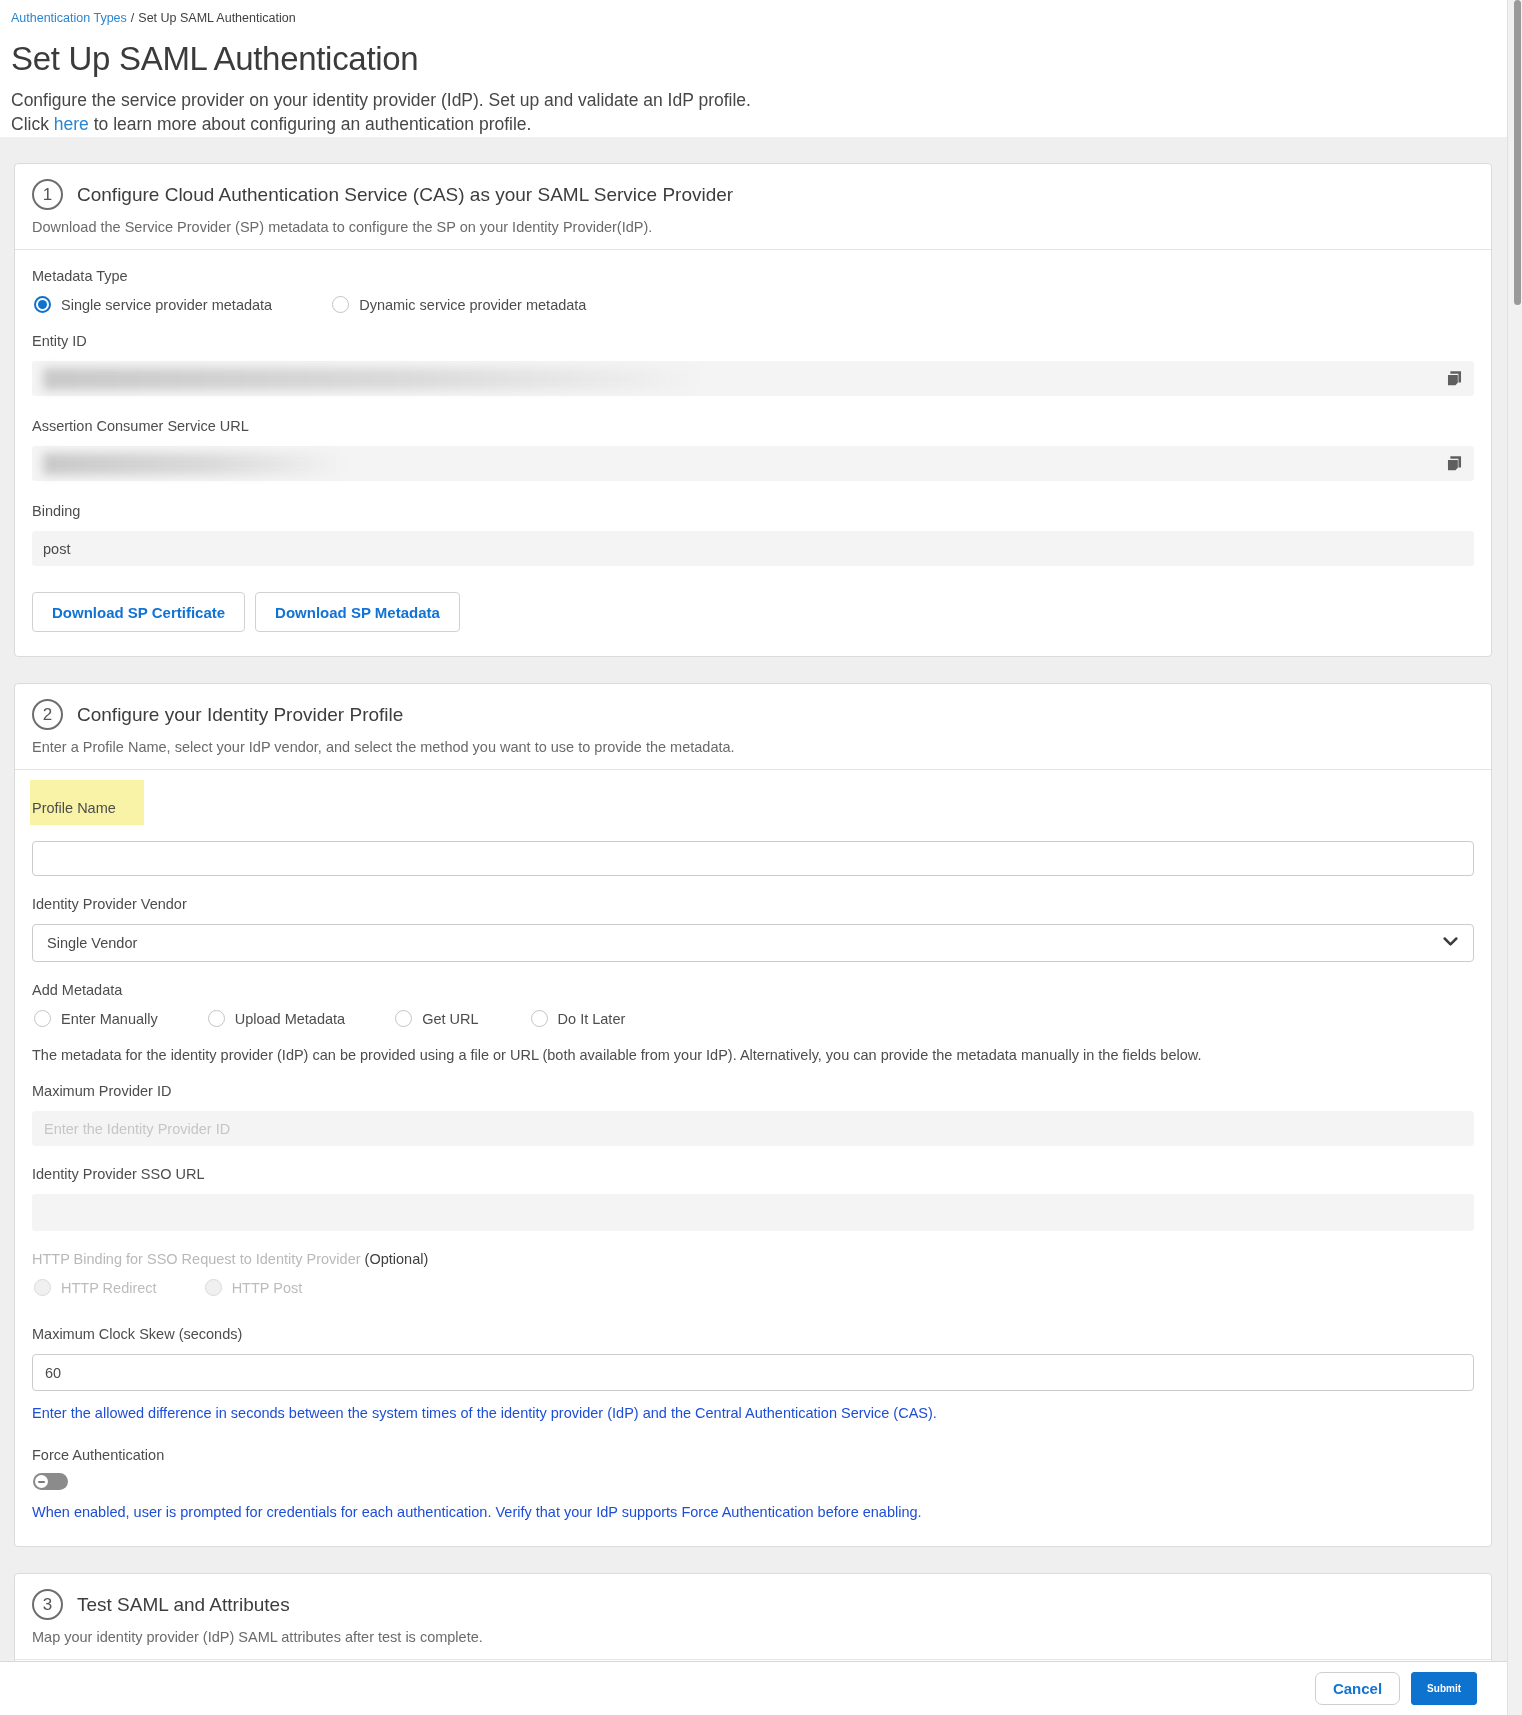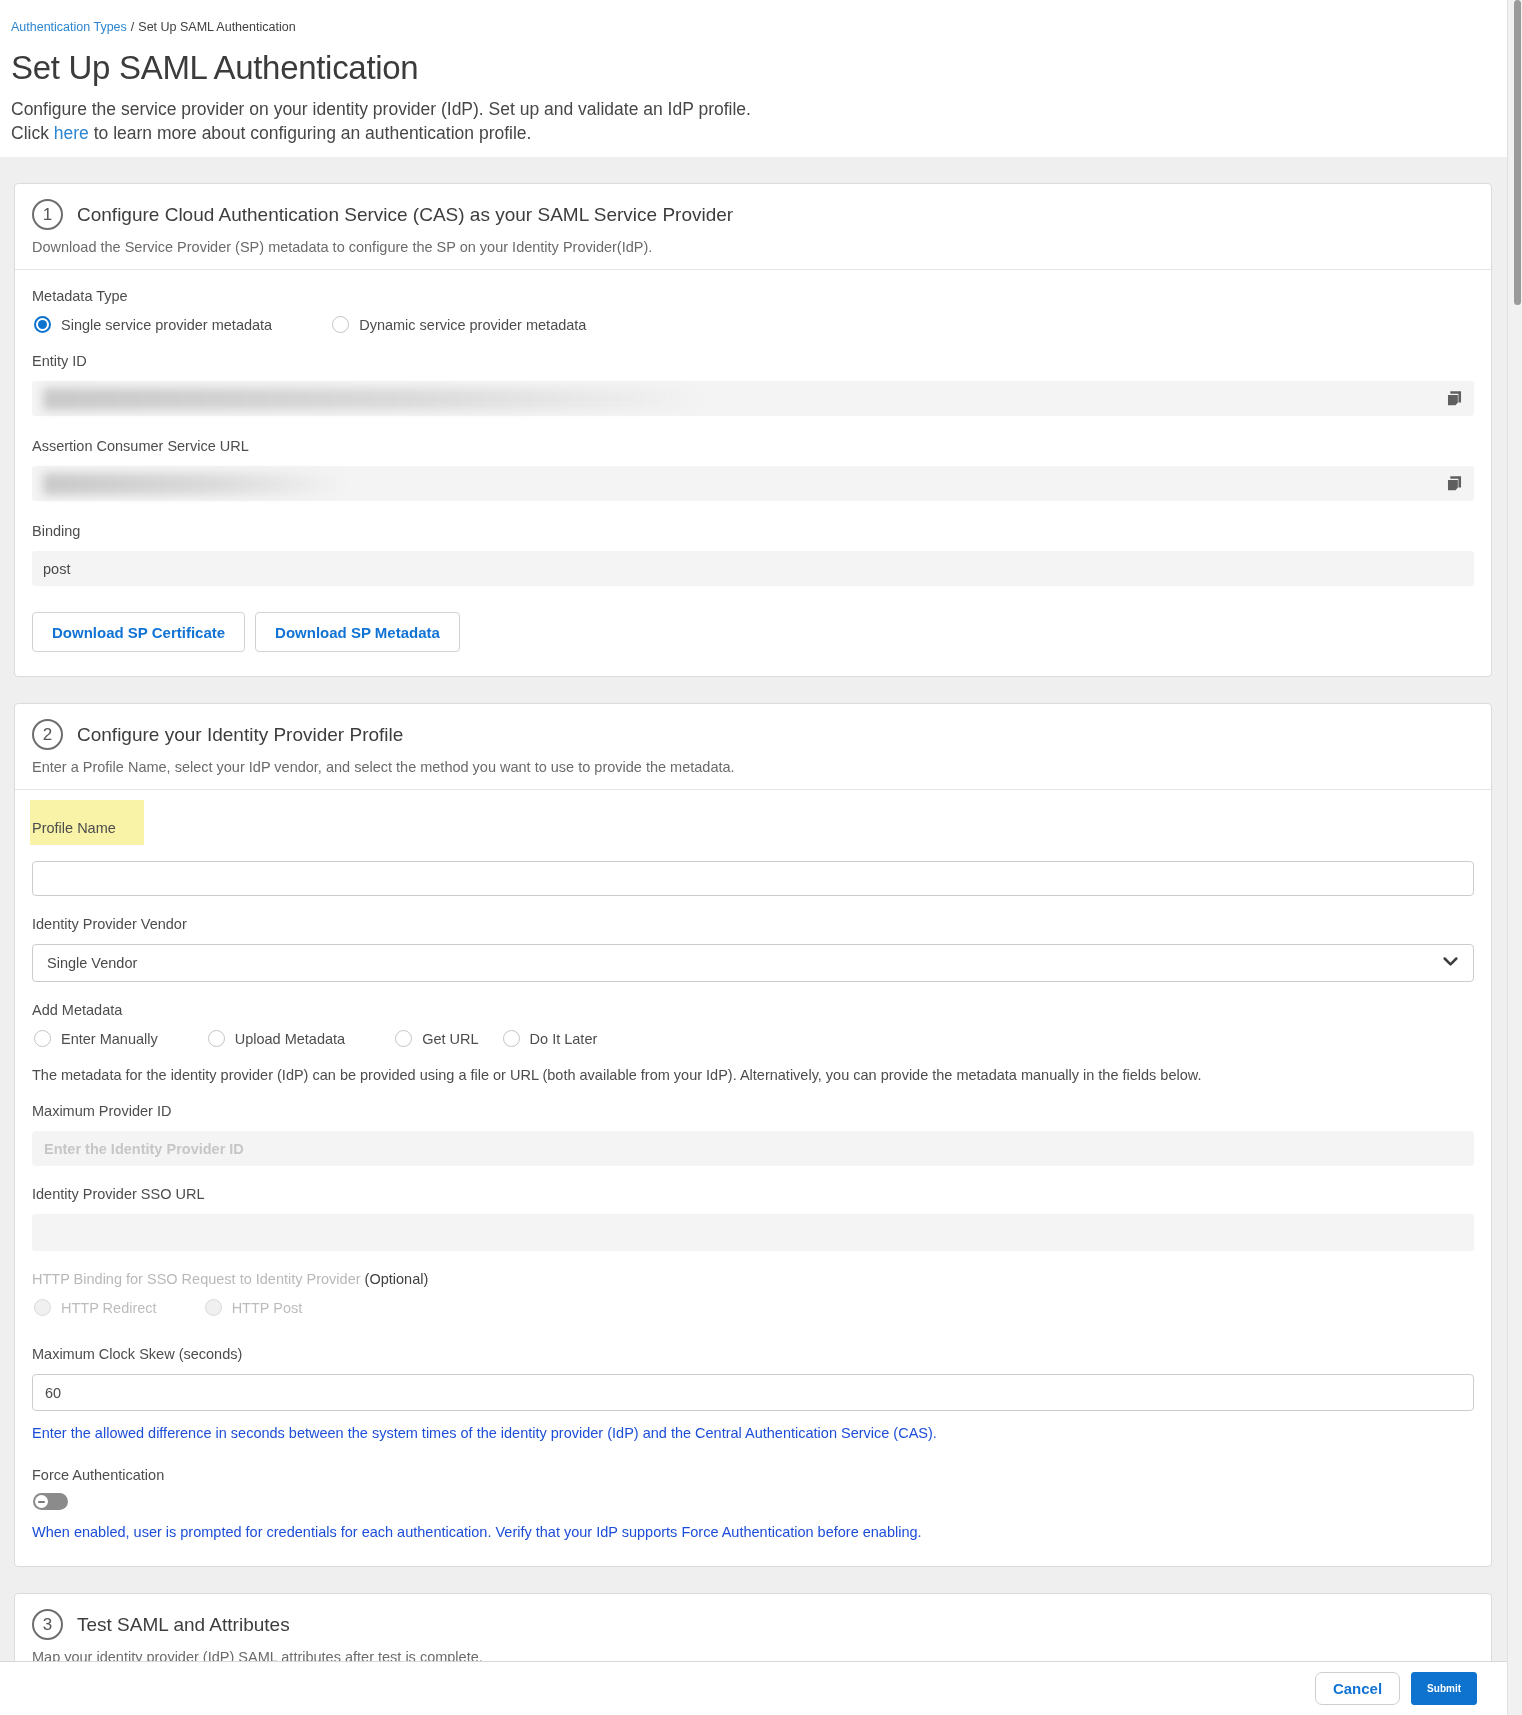--- a/index.html
+++ b/index.html
@@ -4,21 +4,21 @@
 <style>
   * { box-sizing: border-box; }
   html,body { margin:0; padding:0; }
   body {
     width:1522px; height:1715px;
     font-family:"Liberation Sans", sans-serif;
     background:#ffffff; position:relative; overflow:hidden;
     color:#4a4a4a;
   }
   
-  .page-header { background:#fff; height:157px; padding:18px 0 0 11px;border-radius:8px; }
+  .page-header { background:#fff; height:137px; padding:9px 0 0 11px;border-radius:8px; }
   .breadcrumb { font-size:12.5px; color:#3f3f3f; padding-top:2px; }
   .breadcrumb a { color:#2b85d0; text-decoration:none; cursor:pointer; }
   .breadcrumb .sep { margin:0 4px; color:#3f3f3f; }
   h1.page-title { margin:15px 0 0 0; font-size:33px; font-weight:400; color:#3b3b3b; letter-spacing:-0.3px; }
   .page-sub { margin:10px 0 0 0; font-size:17.5px; color:#474747; line-height:1.38; font-weight:400; }
   .page-sub a { color:#2b85d0; text-decoration:none; cursor:pointer; }
 
   
   .content { background:#efefef; width:1507px; min-height:1578px; padding:26px 15px 90px 14px; }
   .card { background:#fff; border:1px solid #dbdbdb; border-radius:4px; margin-bottom:26px; }
@@ -48,21 +48,21 @@
     background:linear-gradient(90deg,#c9c9c9,#dadada 55%,#ededed 90%,rgba(244,244,244,0));
     filter:blur(5px); }
   .copy-btn { position:absolute; right:8px; top:6px; width:24px; height:24px; cursor:pointer;
     display:flex; align-items:center; justify-content:center; background:transparent; border:none; padding:0; }
 
   .text-input {
     width:100%; height:35px; border:1px solid #cccccc; border-radius:4px;
     padding:0 12px; font-size:14.5px; color:#4a4a4a; background:#fff;
     font-family:"Liberation Sans", sans-serif; outline:none;
   }
-  .text-input.disabled { background:#f4f4f4; border:none; color:#c6c6c6;font-weight:bold; }
+  .text-input.disabled { background:#f4f4f4; border:none; color:#c6c6c6; }
   .text-input.disabled::placeholder { color:#c6c6c6; }
   .select-box {
     width:100%; height:38px; border:1px solid #cccccc; border-radius:4px; background:#fff;
     display:flex; align-items:center; justify-content:space-between; padding:0 14px;
     font-size:14.5px; color:#4a4a4a; cursor:pointer;
   }
 
   .radio-row { display:flex; align-items:center; margin:4px 0 2px 2px; }
   .radio-opt { display:flex; align-items:center; margin-right:60px; cursor:pointer; }
   .radio-circle { width:17px; height:17px; border-radius:50%; border:1px solid #c4c4c4; background:#fff; flex:0 0 auto; position:relative; }
@@ -202,21 +202,21 @@
       <span class="field-label">Add Metadata</span>
       <div class="radio-row">
         <div class="radio-opt" style="margin-right:50px;">
           <span class="radio-circle"></span>
           <span class="radio-label">Enter Manually</span>
         </div>
         <div class="radio-opt" style="margin-right:50px;">
           <span class="radio-circle"></span>
           <span class="radio-label">Upload Metadata</span>
         </div>
-        <div class="radio-opt" style="margin-right:24px;">
+        <div class="radio-opt" style="margin-right:52px;">
           <span class="radio-circle"></span>
           <span class="radio-label">Get URL</span>
         </div>
         <div class="radio-opt">
           <span class="radio-circle"></span>
           <span class="radio-label">Do It Later</span>
         </div>
       </div>
 
       <p class="note-text">The metadata for the identity provider (IdP) can be provided using a file or URL (both available from your IdP). Alternatively, you can provide the metadata manually in the fields below.</p>

